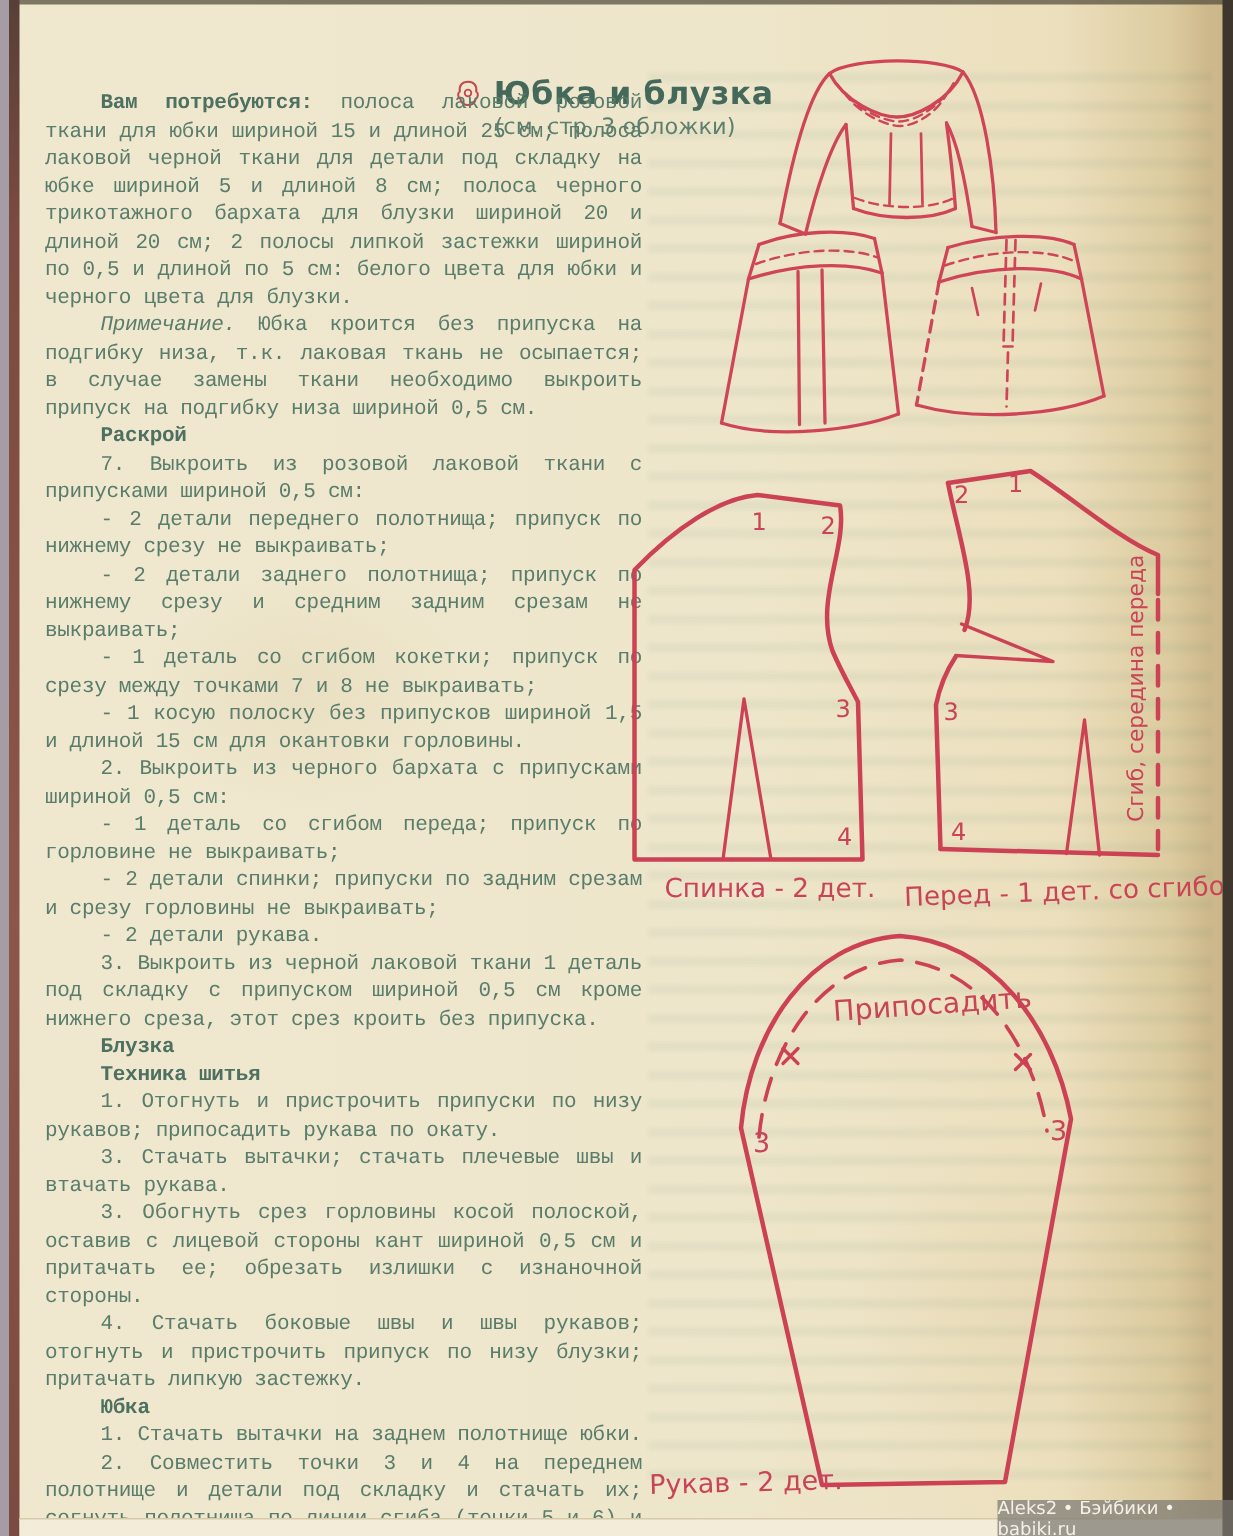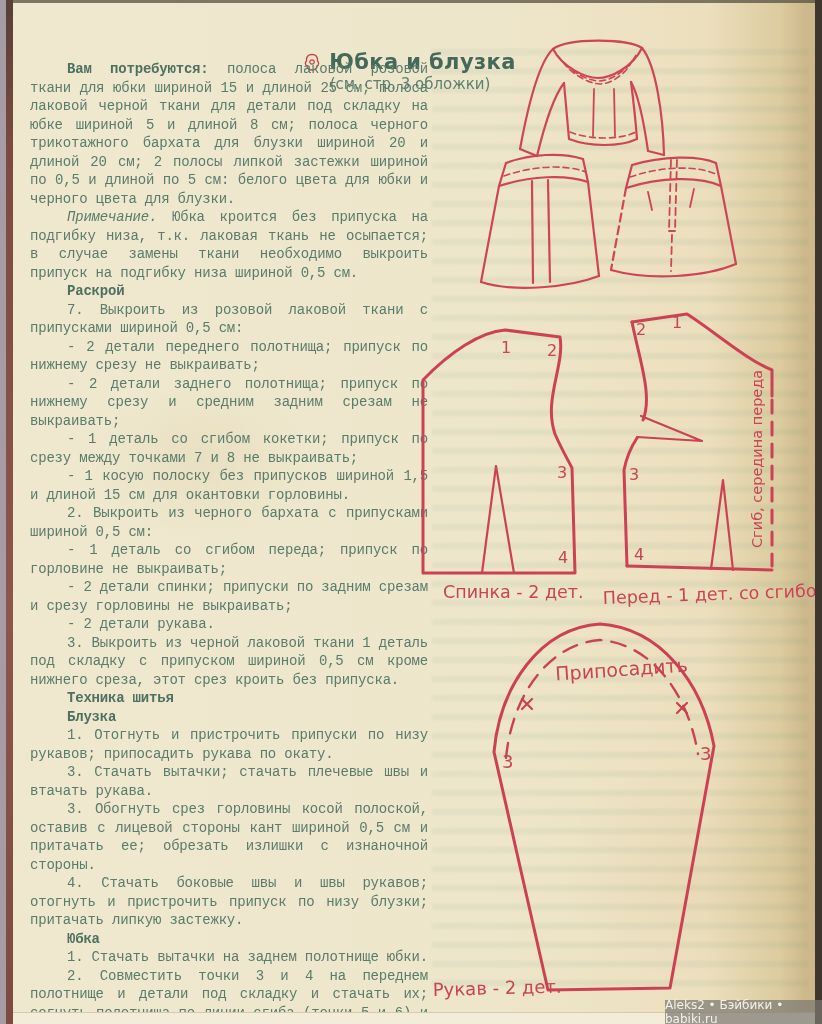--- a/index.html
+++ b/index.html
@@ -64,22 +64,22 @@
       <p class="body">7. Выкроить из розовой лаковой ткани с припусками шириной 0,5 см:</p>
       <p class="body">- 2 детали переднего полотнища; припуск по нижнему срезу не выкраивать;</p>
       <p class="body">- 2 детали заднего полотнища; припуск по нижнему срезу и средним задним срезам не выкраивать;</p>
       <p class="body">- 1 деталь со сгибом кокетки; припуск по срезу между точками 7 и 8 не выкраивать;</p>
       <p class="body">- 1 косую полоску без припусков шириной 1,5 и длиной 15 см для окантовки горловины.</p>
       <p class="body">2. Выкроить из черного бархата с припусками шириной 0,5 см:</p>
       <p class="body">- 1 деталь со сгибом переда; припуск по горловине не выкраивать;</p>
       <p class="body">- 2 детали спинки; припуски по задним срезам и срезу горловины не выкраивать;</p>
       <p class="body">- 2 детали рукава.</p>
       <p class="body">3. Выкроить из черной лаковой ткани 1 деталь под складку с припуском шириной 0,5 см кроме нижнего среза, этот срез кроить без припуска.</p>
+      <p class="head">Блузка</p>
       <p class="head">Техника шитья</p>
-      <p class="head">Блузка</p>
       <p class="body">1. Отогнуть и пристрочить припуски по низу рукавов; припосадить рукава по окату.</p>
       <p class="body">3. Стачать вытачки; стачать плечевые швы и втачать рукава.</p>
       <p class="body">3. Обогнуть срез горловины косой полоской, оставив с лицевой стороны кант шириной 0,5 см и притачать ее; обрезать излишки с изнаночной стороны.</p>
       <p class="body">4. Стачать боковые швы и швы рукавов; отогнуть и пристрочить припуск по низу блузки; притачать липкую застежку.</p>
       <p class="head">Юбка</p>
       <p class="body">1. Стачать вытачки на заднем полотнище юбки.</p>
       <p class="body">2. Совместить точки 3 и 4 на переднем полотнище и детали под складку и стачать их; согнуть полотнища по линии сгиба (точки 5 и 6) и сметать встречную складку по верхнему срезу; стачать боковые швы; заправить припуски к середине спинки и отстрочить боковые швы с лицевой стороны:</p>
     </div>
 
   <svg class="diag" style="left:470px;top:35px;" width="290" height="262" viewBox="0 0 290 262">

